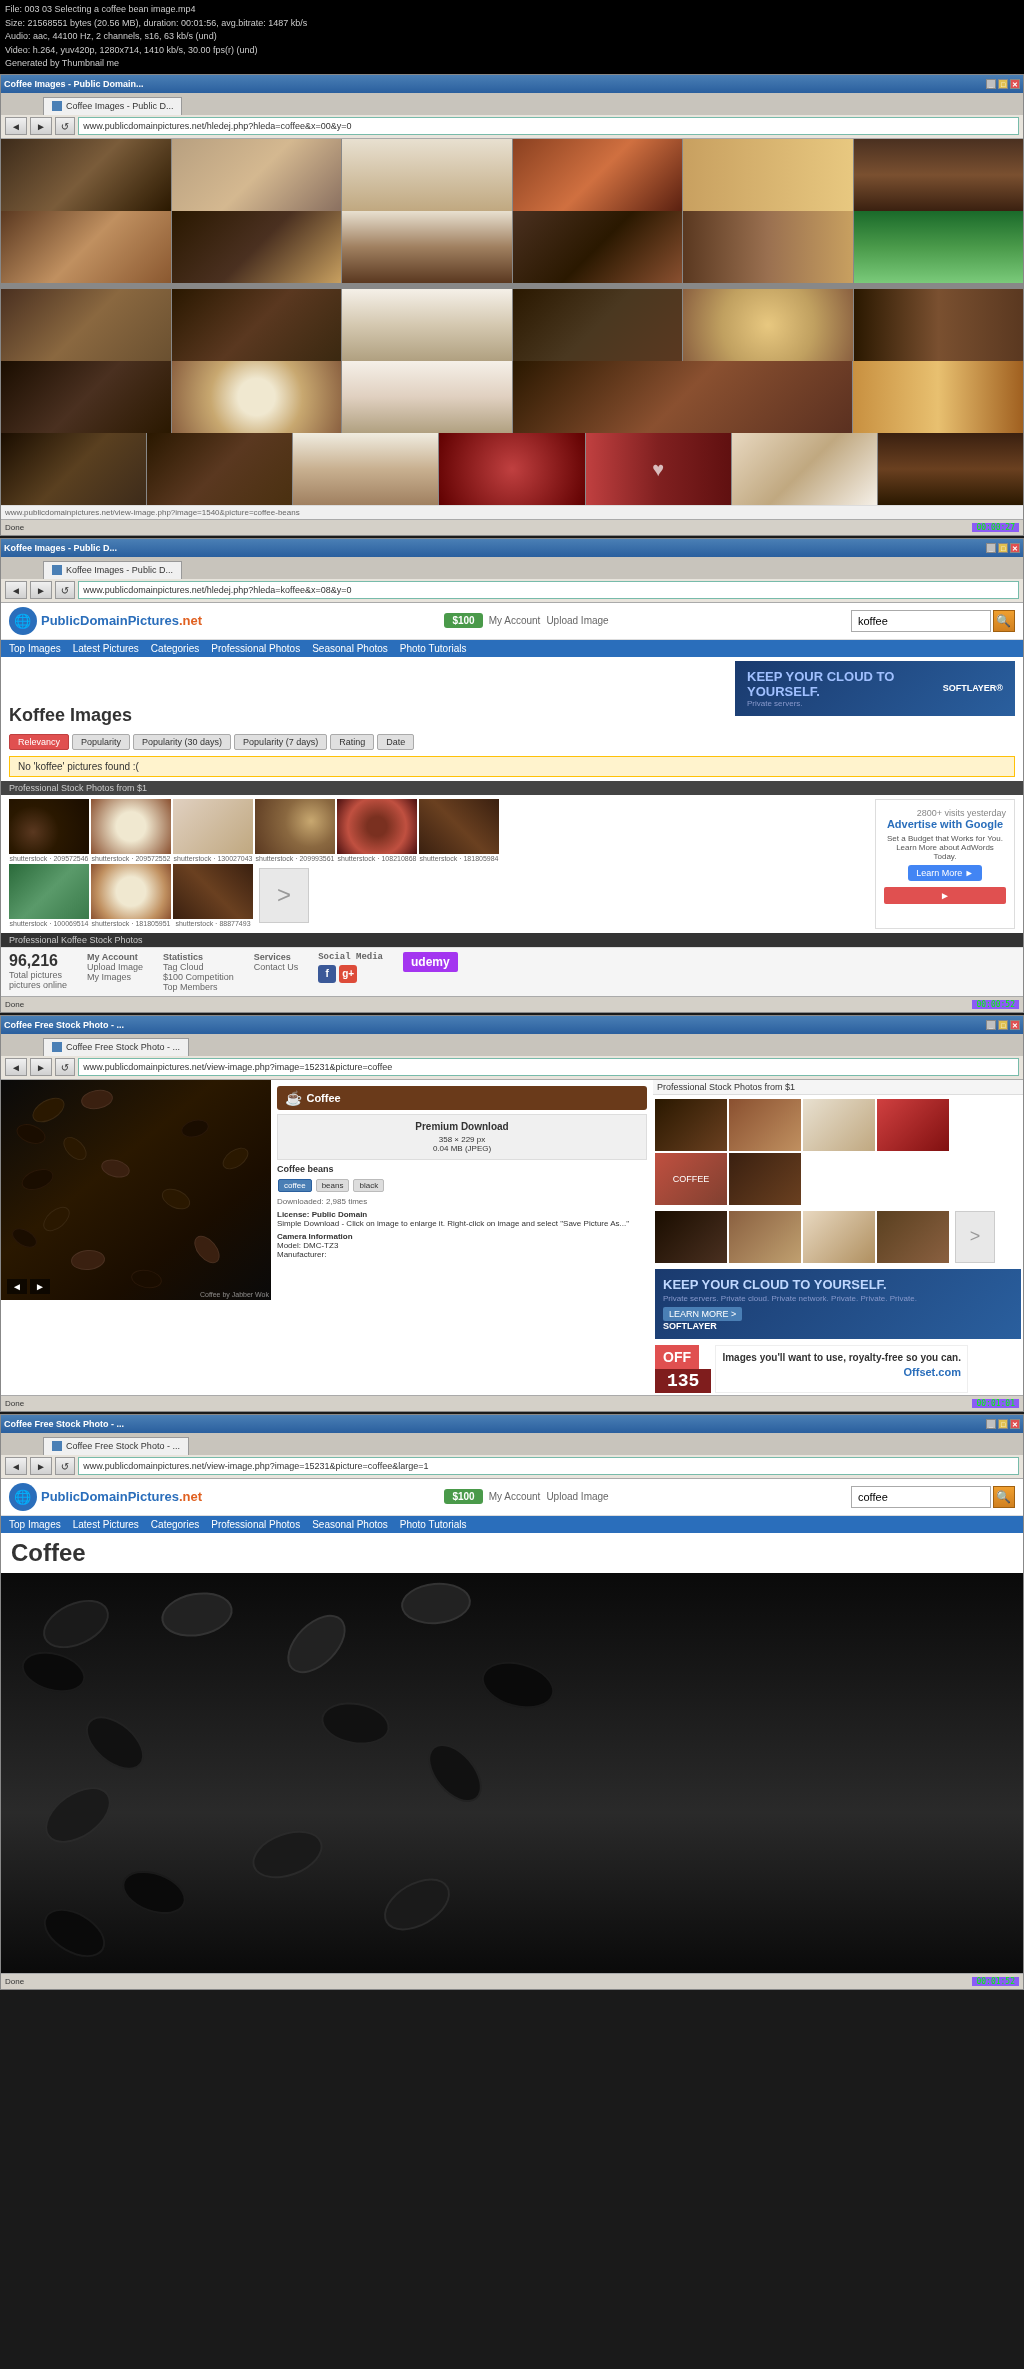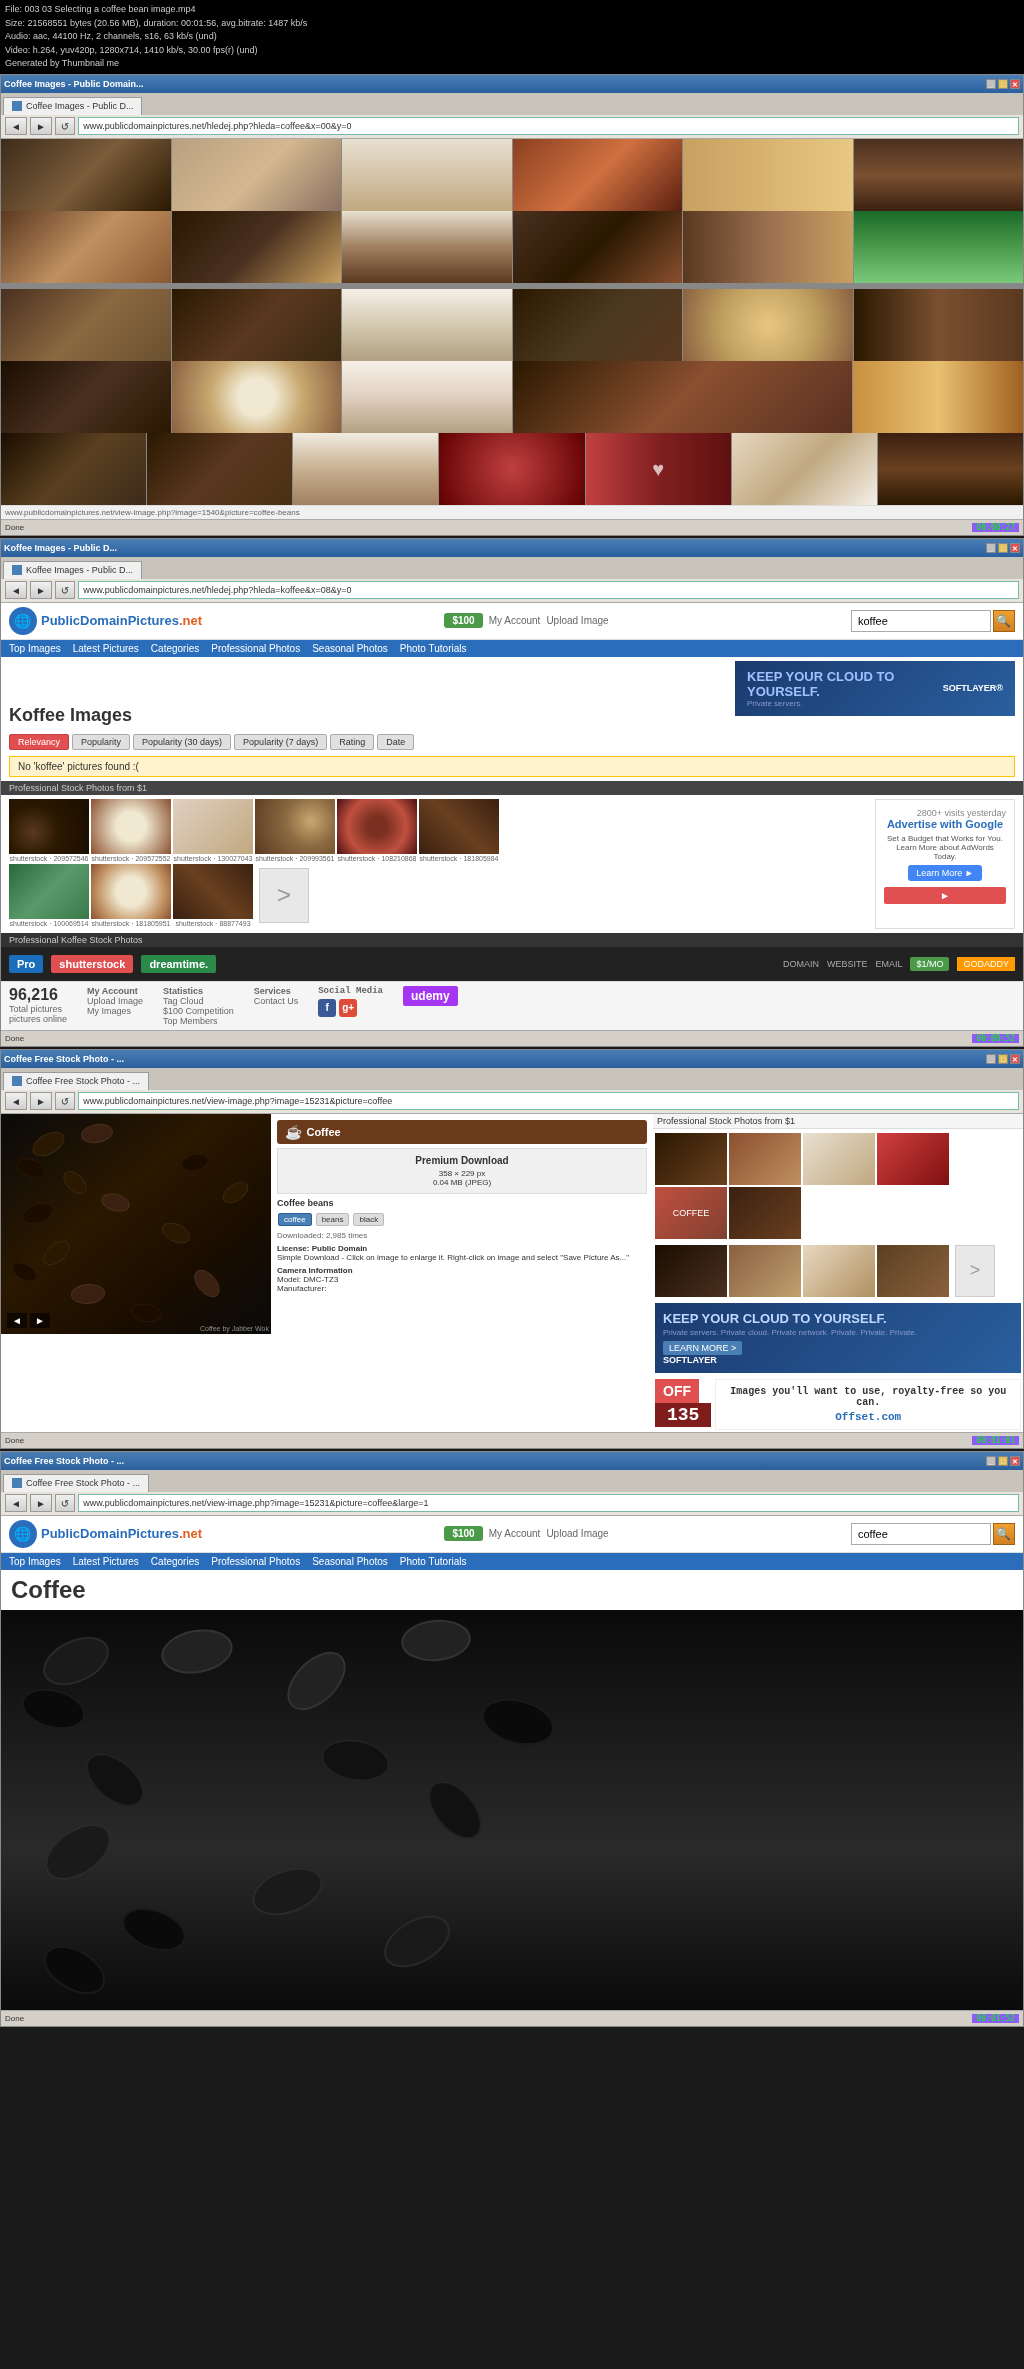--- a/index.html
+++ b/index.html
@@ -75,20 +75,21 @@
       border-bottom: none;
       padding: 2px 8px;
       font-size: 9px;
       height: 18px;
       display: flex;
       align-items: center;
       gap: 4px;
       max-width: 180px;
       overflow: hidden;
       white-space: nowrap;
+      margin-left: 40px;
     }
 
     .browser-tab.active {
       background: #f0f0f0;
       z-index: 2;
     }
 
     .browser-tab .tab-icon {
       width: 10px;
       height: 10px;
@@ -550,22 +551,21 @@
       text-align: center;
       display: inline-block;
     }
 
     
     .offset-ad {
       background: white;
       border: 1px solid #eee;
       padding: 6px;
       font-size: 9px;
-      text-align: center;
-      font-family: Liberation Mono, monospace;
+      text-align: right;
     }
   </style>
 </head>
 <body>
 
 <div class="video-info-bar">
   <div>File: 003 03 Selecting a coffee bean image.mp4</div>
   <div>Size: 21568551 bytes (20.56 MB), duration: 00:01:56, avg.bitrate: 1487 kb/s</div>
   <div>Audio: aac, 44100 Hz, 2 channels, s16, 63 kb/s (und)</div>
   <div>Video: h.264, yuv420p, 1280x714, 1410 kb/s, 30.00 fps(r) (und)</div>
@@ -793,34 +793,20 @@
         <p style="font-size:8px;color:#555;">Set a Budget that Works for You. Learn More about AdWords Today.</p>
         <div class="google-btn">Learn More ►</div>
         <div style="margin-top:6px;">
           <div style="background:#e05050;color:white;padding:3px 10px;font-size:10px;border-radius:2px;text-align:center;">►</div>
         </div>
       </div>
     </div>
 
     <div style="background:#333;color:#ccc;font-size:9px;padding:2px 8px;">Professional Koffee Stock Photos</div>
 
-    <div class="pro-footer">
-      <div class="pro-logos">
-        <div class="pro-logo-badge">Pro</div>
-        <div class="shutterstock-badge">shutterstock</div>
-        <div class="dreamstime-badge">dreamtime.</div>
-      </div>
-      <div style="display:flex;align-items:center;gap:8px;">
-        <span style="font-size:9px;color:#aaa;">DOMAIN</span>
-        <span style="font-size:9px;color:#aaa;">WEBSITE</span>
-        <span style="font-size:9px;color:#aaa;">EMAIL</span>
-        <div style="background:#4a9a4a;color:white;padding:2px 6px;font-size:9px;border-radius:2px;">$1/MO</div>
-        <div style="background:#ff9900;color:white;padding:2px 6px;font-size:9px;">GODADDY</div>
-      </div>
-    </div>
 
     <div class="stats-bar">
       <div>
         <div style="font-size:16px;font-weight:bold;color:#333;">96,216</div>
         <div>Total pictures</div>
         <div>pictures online</div>
       </div>
       <div>
         <div style="font-weight:bold;">My Account</div>
         <div>Upload Image</div>

